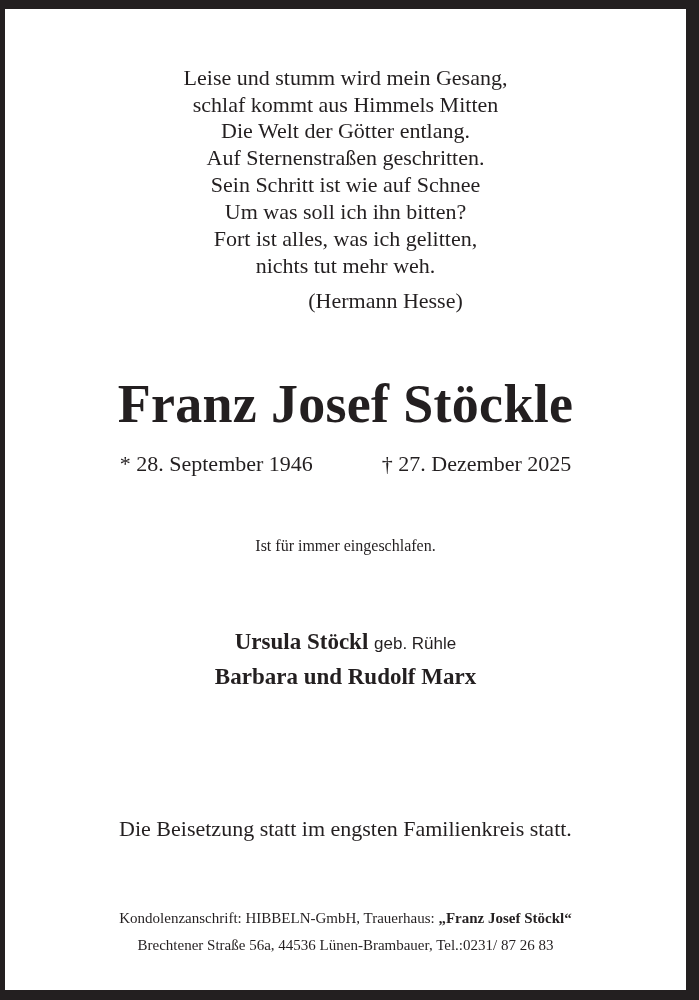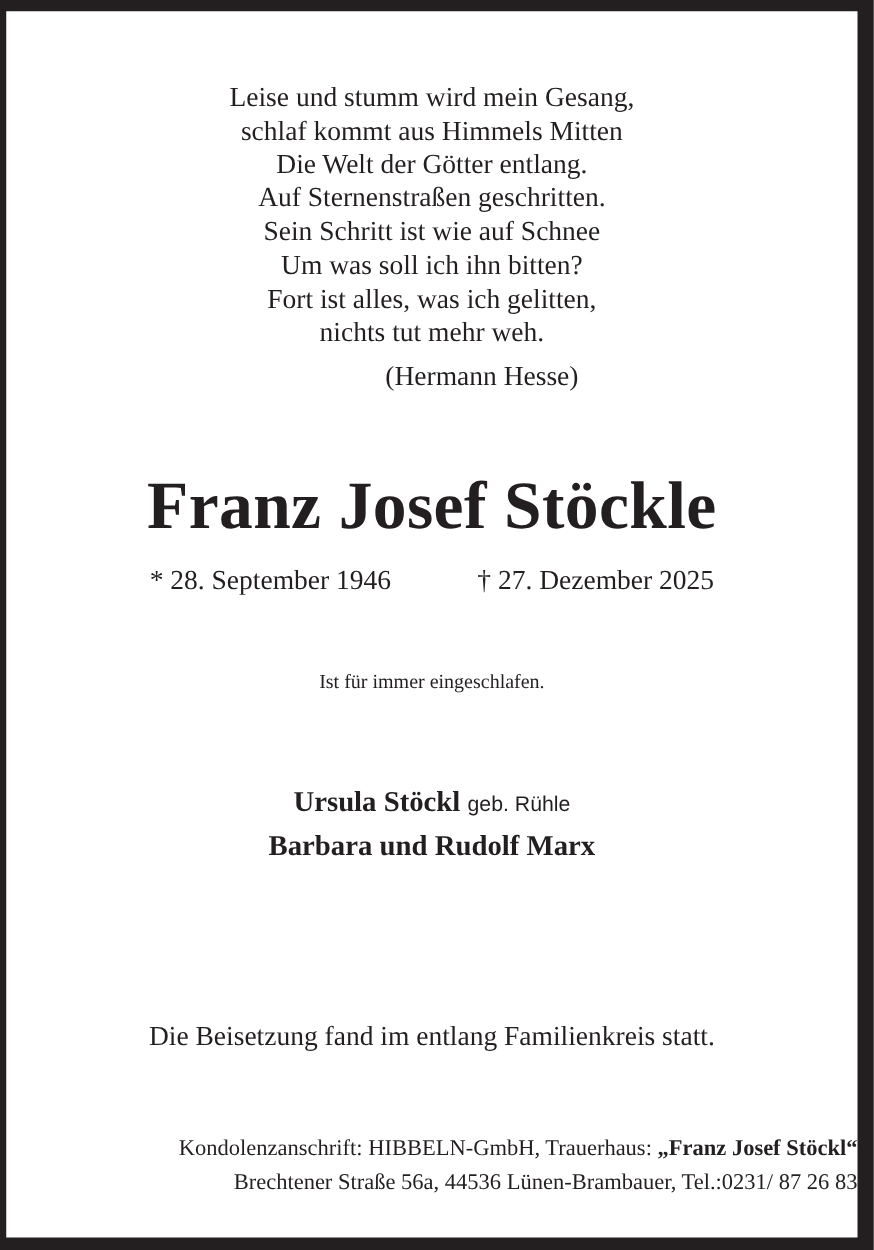--- a/index.html
+++ b/index.html
@@ -31,21 +31,21 @@
     }
     .dates { font-size: 22px; line-height: 26px; }
     .dates .birth { display: inline-block; margin-right: 69px; }
     .statement { font-size: 16px; line-height: 26px; }
     .mourner { font-size: 23px; line-height: 28px; font-weight: bold; }
     .nee {
       font-family: "Liberation Sans", "DejaVu Sans", sans-serif;
       font-weight: normal; font-size: 17px;
     }
     .burial { font-size: 22px; line-height: 26px; }
-    .footer { font-size: 18px; line-height: 22px; text-align: right; }
+    .footer { font-size: 15px; line-height: 22px; }
     .footer b { font-weight: bold; }
   </style>
 </head>
 <body>
 
 <div class="card">
 
   <div class="poem">
     <div class="line" style="top:55px">Leise und stumm wird mein Gesang,</div>
     <div class="line" style="top:82px">schlaf kommt aus Himmels Mitten</div>
@@ -67,20 +67,20 @@
   <div class="line statement" style="top:524px">Ist für immer eingeschlafen.</div>
 
   <div class="line mourner" style="top:619px">
     <span>Ursula Stöckl</span>
     <span class="nee">geb. Rühle</span>
   </div>
   <div class="line mourner" style="top:654px">
     <span>Barbara und Rudolf Marx</span>
   </div>
 
-  <div class="line burial" style="top:807px">Die Beisetzung fand im entlang Familienkreis statt.</div>
+  <div class="line burial" style="top:807px">Die Beisetzung statt im engsten Familienkreis statt.</div>
 
   <div class="line footer" style="top:898px">
     <span>Kondolenzanschrift: HIBBELN-GmbH, Trauerhaus: </span><b>„Franz Josef Stöckl“</b>
   </div>
   <div class="line footer" style="top:925px">Brechtener Straße 56a, 44536 Lünen-Brambauer, Tel.:0231/ 87 26 83</div>
 
 </div>
 
 </body></html>

